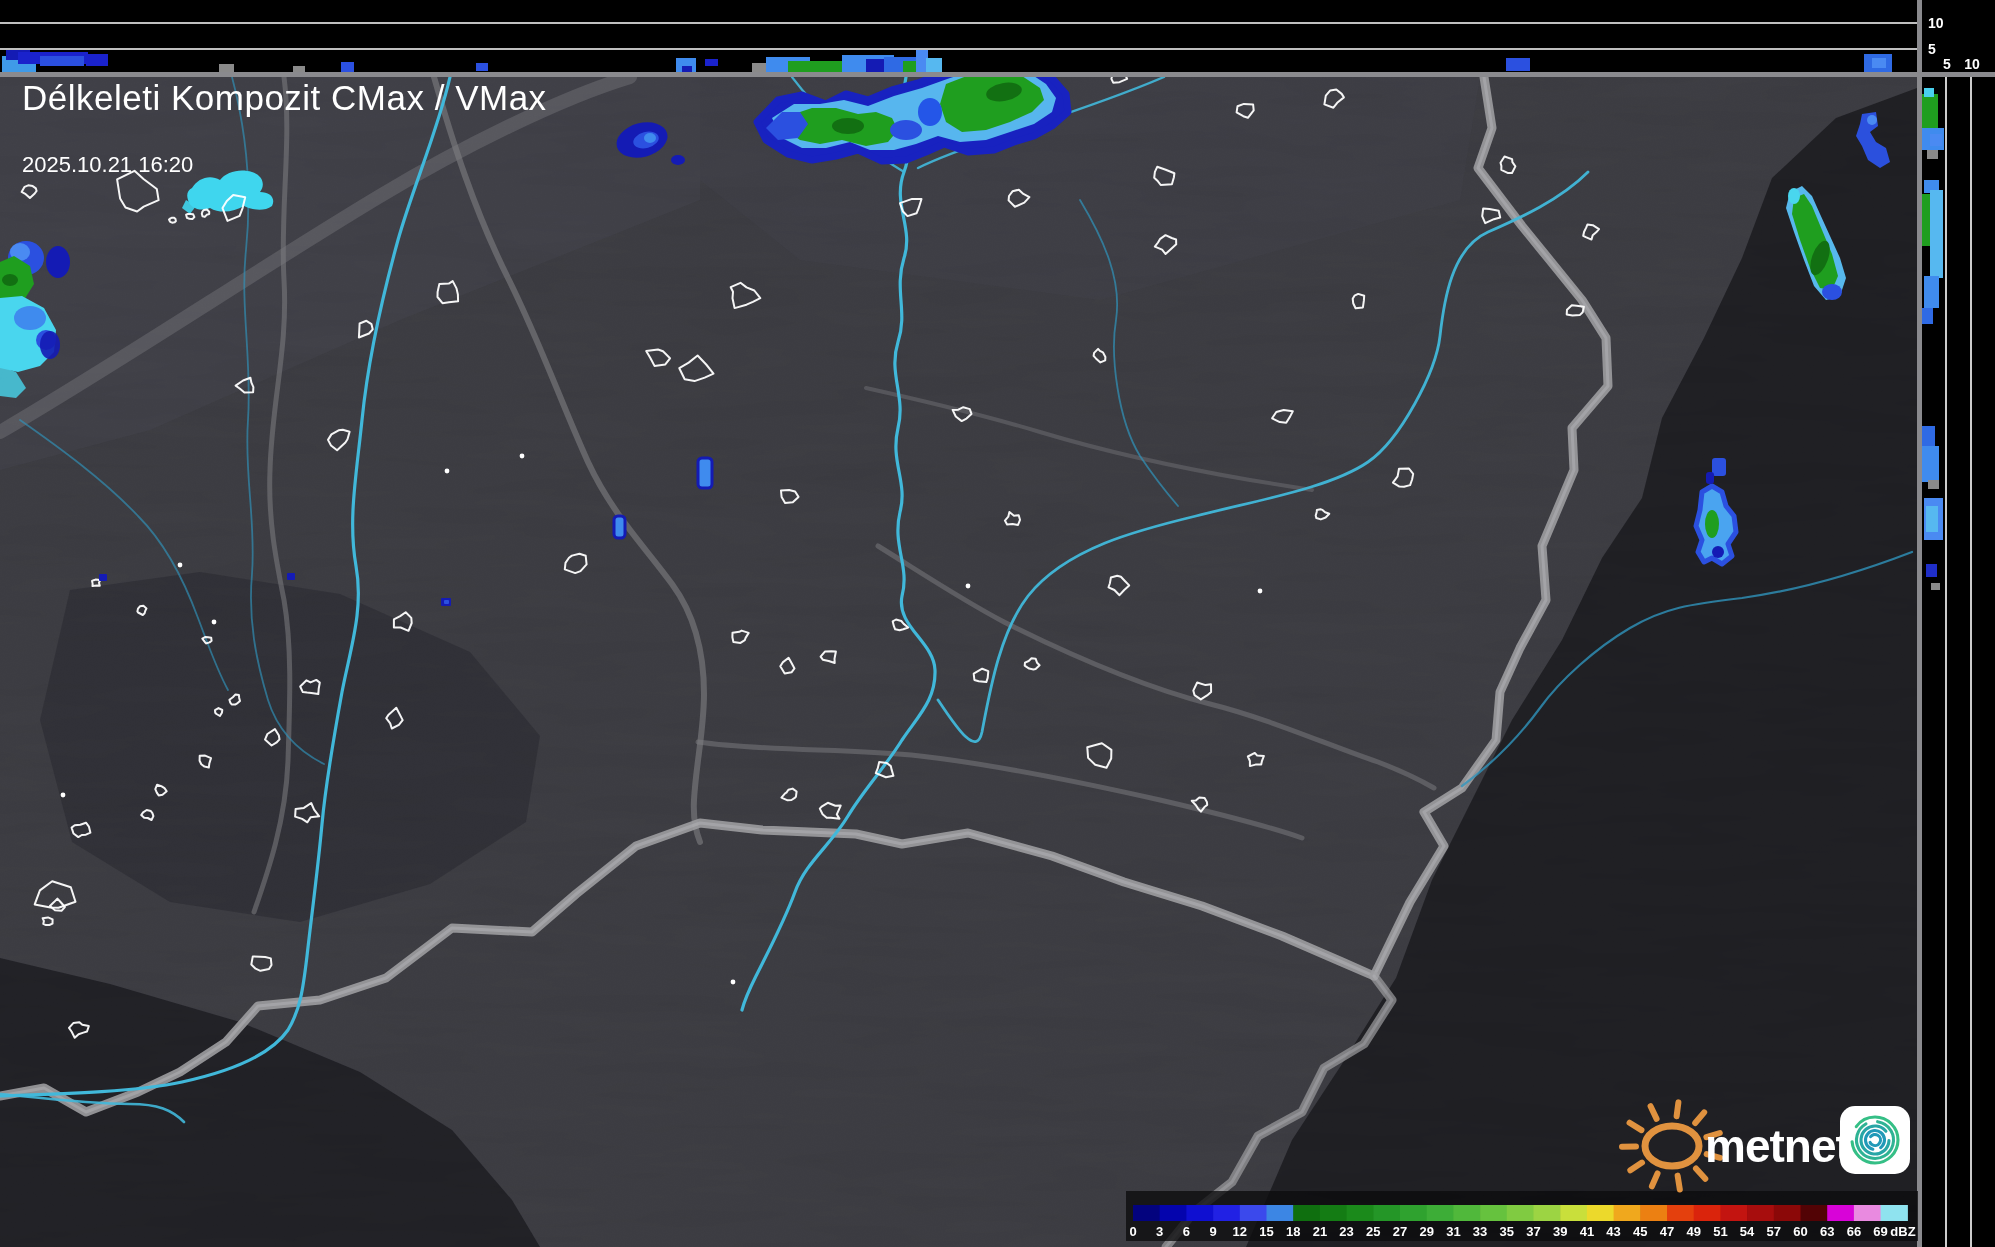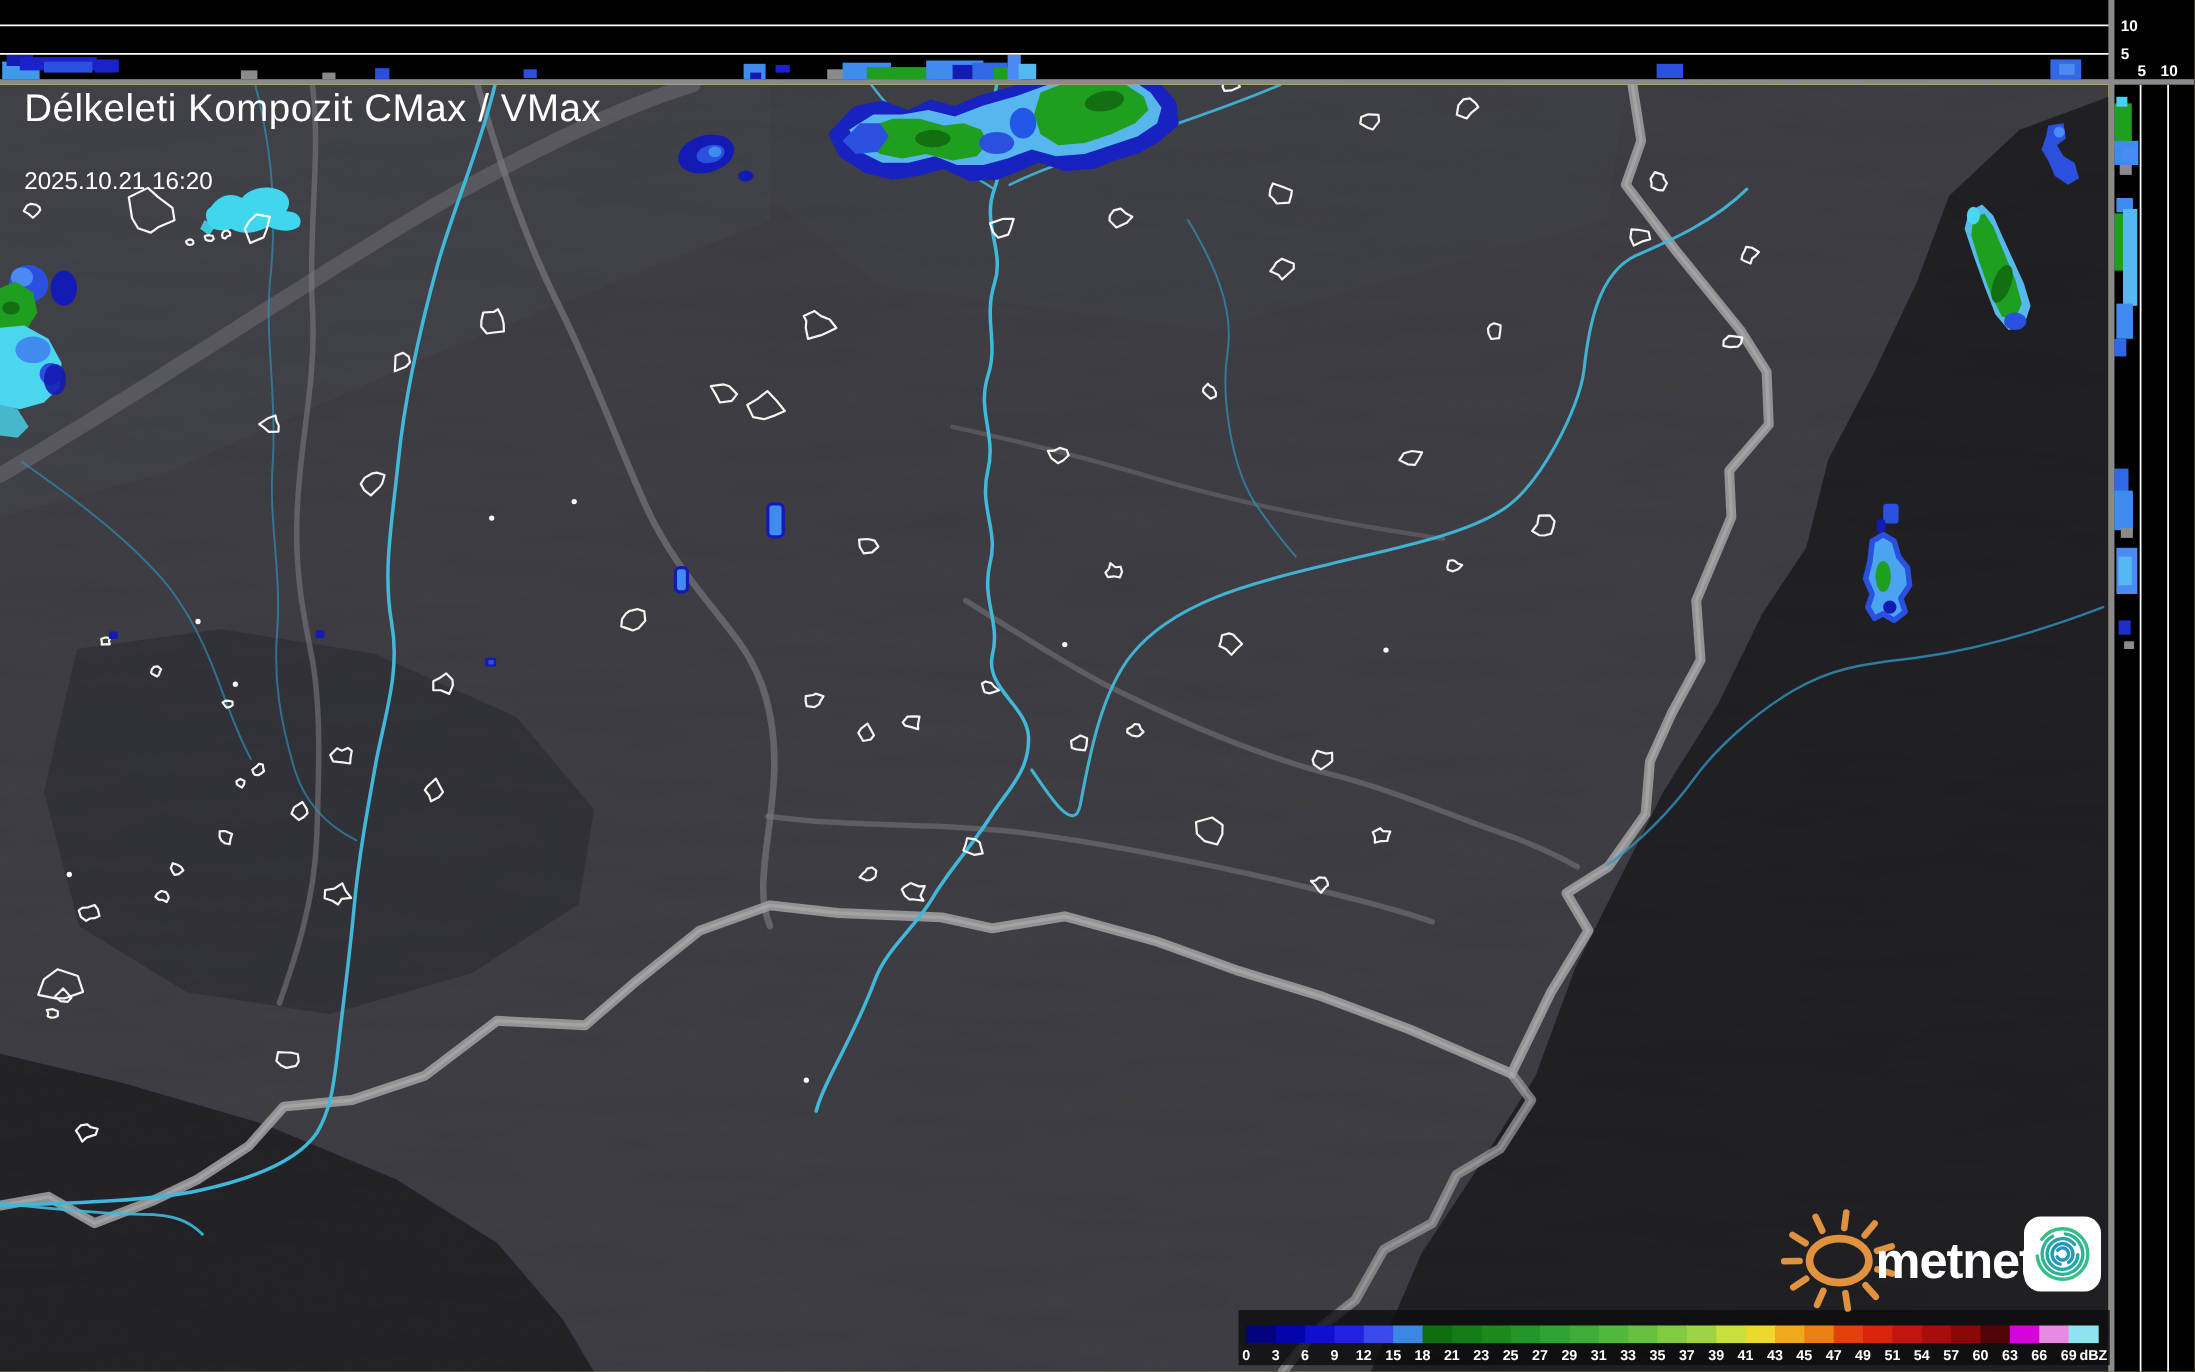--- a/index.html
+++ b/index.html
@@ -1,16 +1,16 @@
 <!DOCTYPE html>
 <html><head>
 <meta charset="utf-8">
 <style>
   html,body{margin:0;padding:0;background:#000;}
-  .stage{position:relative;width:1995px;height:1247px;background:#fde047;overflow:hidden;
+  .stage{position:relative;width:1995px;height:1247px;background:#eab308;overflow:hidden;
          font-family:"Liberation Sans",sans-serif;}
   svg{position:absolute;left:0;top:0;}
   text{font-family:"Liberation Sans",sans-serif;fill:#fff;}
   .title-text{font-size:35px;letter-spacing:.5px;}
   .date-text{font-size:22px;}
   .axis-label{font-size:14px;font-weight:bold;}
   .legend-label{font-size:13px;font-weight:bold;}
   .logo-text{font-size:46px;font-weight:bold;letter-spacing:-1px;}
 </style>
 </head>

